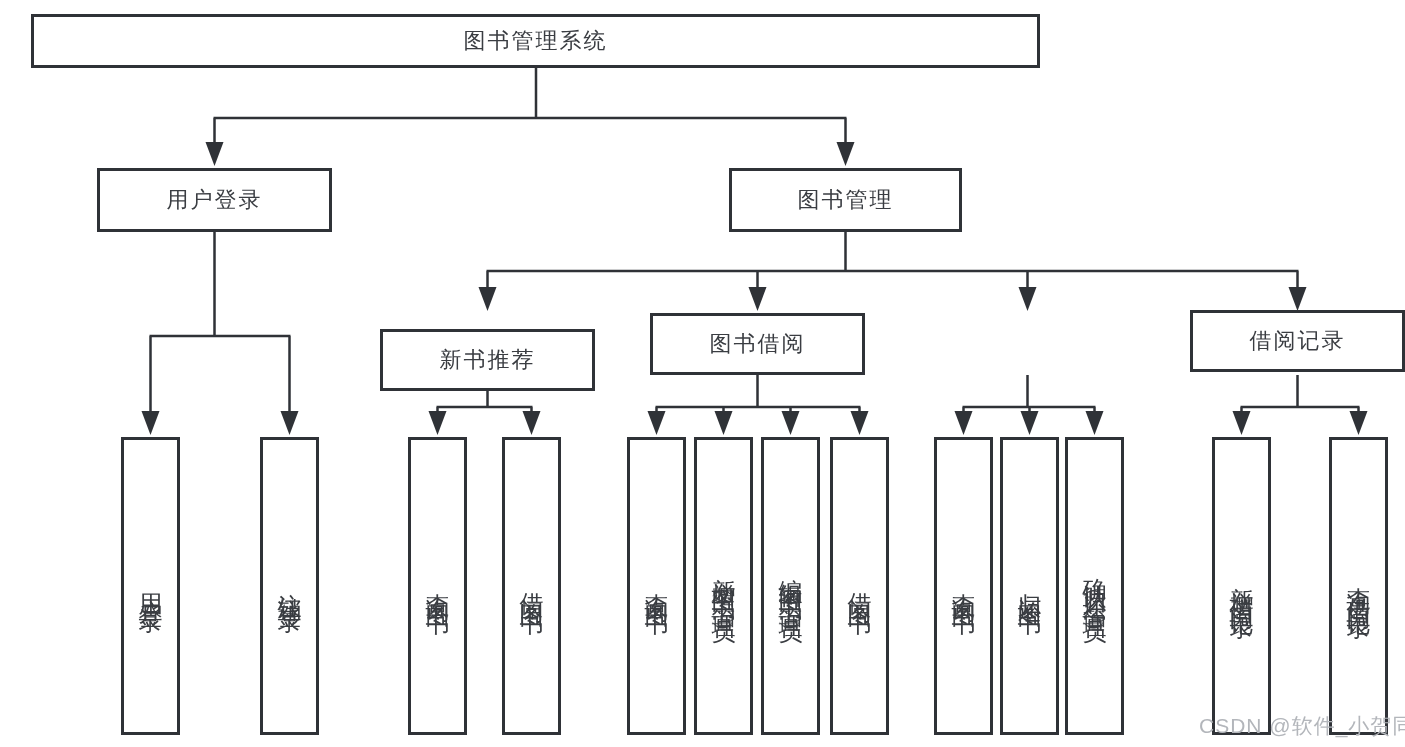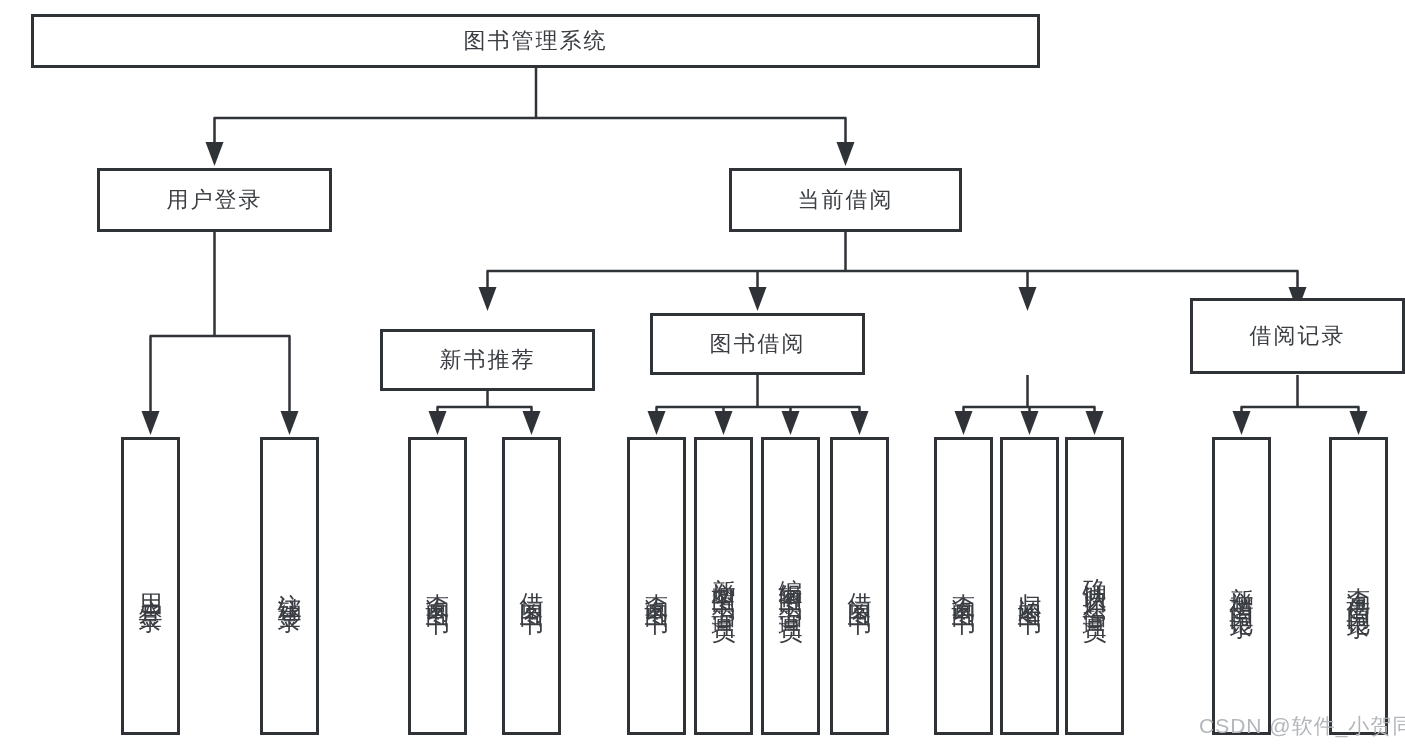--- a/index.html
+++ b/index.html
@@ -73,25 +73,25 @@
              M630.5 411 H648.5 L639.5 435 Z M697.5 411 H715.5 L706.5 435 Z
              M764.5 411 H782.5 L773.5 435 Z M833.5 411 H851.5 L842.5 435 Z
              M937.5 411 H955.5 L946.5 435 Z M1003.5 411 H1021.5 L1012.5 435 Z
              M1068.5 411 H1086.5 L1077.5 435 Z
              M1215.5 411 H1233.5 L1224.5 435 Z M1332.5 411 H1350.5 L1341.5 435 Z" fill="#2f3237" stroke="none"></path>
   </svg>
 
   <div class="node h-node" style="left:14px; top:14px; width:1009px; height:54px;">图书管理系统</div>
 
   <div class="node h-node" style="left:80px; top:168px; width:235px; height:64px;">用户登录</div>
-  <div class="node h-node" style="left:712px; top:168px; width:233px; height:64px;">当前借阅</div>
+  <div class="node h-node" style="left:712px; top:168px; width:233px; height:64px;">图书管理</div>
 
   <div class="node h-node" style="left:363px; top:329px; width:215px; height:62px;">新书推荐</div>
   <div class="node h-node" style="left:633px; top:313px; width:215px; height:62px;">图书借阅</div>
-  <div class="node h-node" style="left:1173px; top:298px; width:215px; height:76px;">借阅记录</div>
+  <div class="node h-node" style="left:1173px; top:310px; width:215px; height:62px;">借阅记录</div>
 
   <div class="node v-node" style="left:104px; top:437px; width:59px; height:298px;">用户登录</div>
   <div class="node v-node" style="left:243px; top:437px; width:59px; height:298px;">注销登录</div>
 
   <div class="node v-node" style="left:391px; top:437px; width:59px; height:298px;">查询图书</div>
   <div class="node v-node" style="left:485px; top:437px; width:59px; height:298px;">借阅图书</div>
 
   <div class="node v-node" style="left:610px; top:437px; width:59px; height:298px;">查询图书</div>
   <div class="node v-node" style="left:677px; top:437px; width:59px; height:298px;">新增图书（管理员）</div>
   <div class="node v-node" style="left:744px; top:437px; width:59px; height:298px;">编辑图书（管理员）</div>

